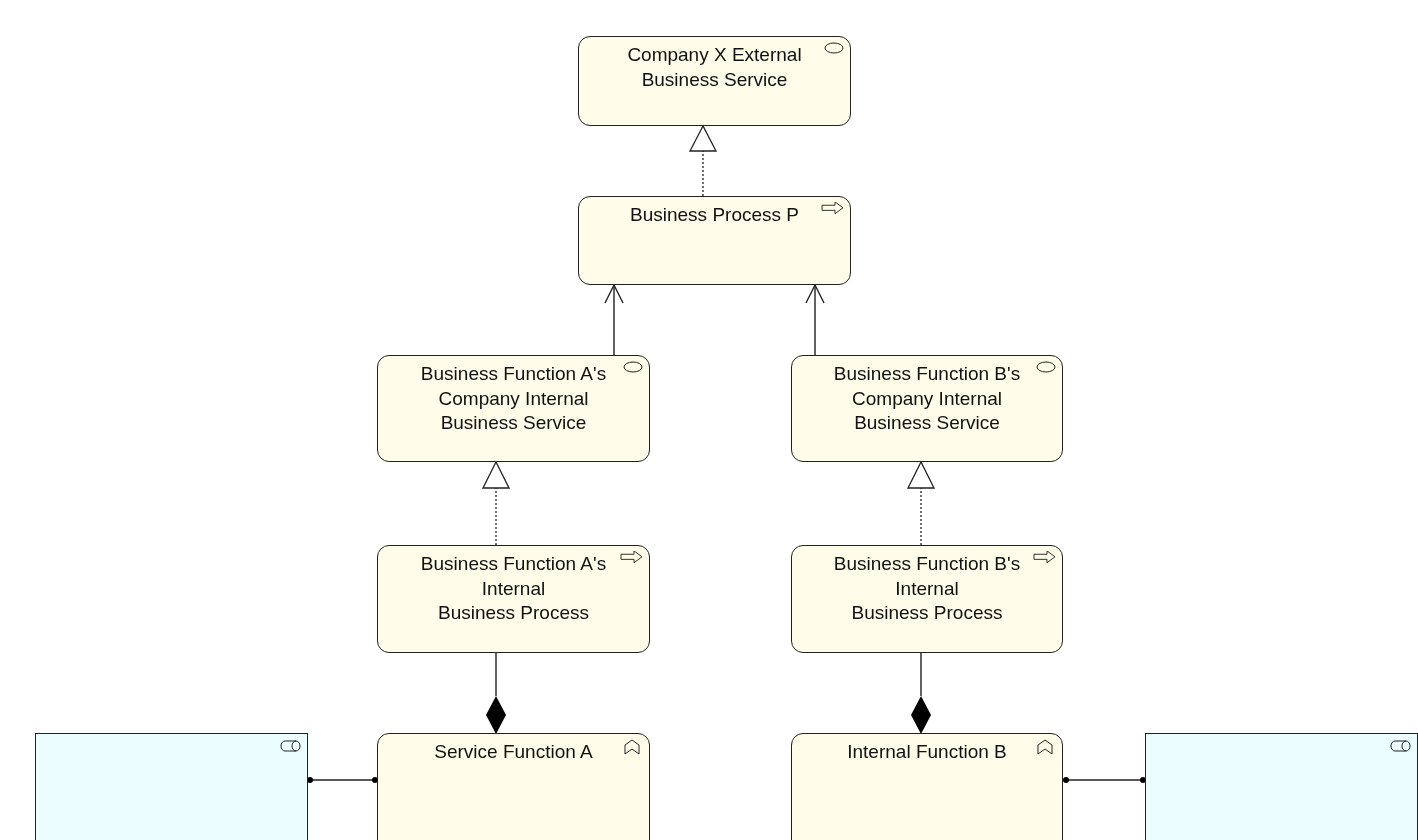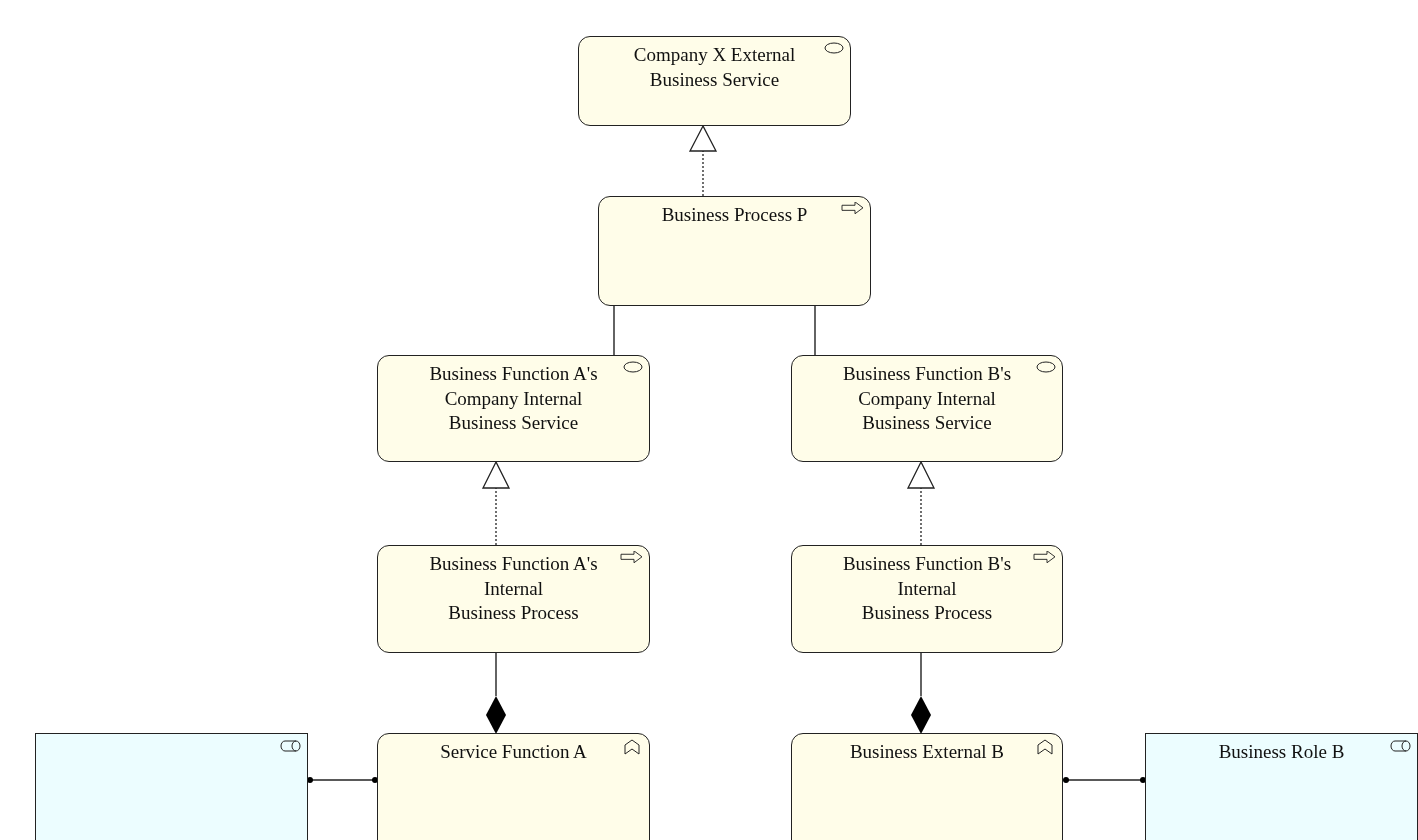--- a/index.html
+++ b/index.html
@@ -1,17 +1,17 @@
 <!DOCTYPE html>
 <html><head>
 <meta charset="utf-8">
 <style>
   html, body { margin: 0; padding: 0; background: #ffffff; }
   body { width: 1418px; height: 840px; position: relative; overflow: hidden; font-family: "Liberation Sans", sans-serif; }
-  #canvas { position: absolute; left: 0; top: 0; width: 1418px; height: 840px; font-family: Liberation Serif, serif; }
+  #canvas { position: absolute; left: 0; top: 0; width: 1418px; height: 840px; }
   .node { position: absolute; box-sizing: border-box; border: 1.3px solid #222; }
   .biz { background: #fffde9; border-radius: 12px; }
   .role { background: #ecfdff; border-radius: 0; }
   .label { position: absolute; left: 0; right: 0; top: 6px; text-align: center; font-size: 19px; line-height: 24.5px; color: #111; white-space: pre-line; padding: 0 28px; }
   .icon { position: absolute; top: 5px; right: 5px; width: 24px; height: 16px; }
   svg#wires { position: absolute; left: 0; top: 0; }
 </style>
 </head>
 <body>
 
@@ -67,21 +67,21 @@
   </svg>
 
   <div class="node biz" style="left:578px;top:36px;width:273px;height:90px;">
     <span class="label">Company X External
 Business Service</span>
     <svg class="icon" viewBox="0 0 24 16">
         <ellipse cx="13" cy="6" rx="9" ry="5" fill="none" stroke="#222" stroke-width="1"></ellipse>
       </svg>
   </div>
 
-  <div class="node biz" style="left:578px;top:196px;width:273px;height:110px;margin-left:20px;">
+  <div class="node biz" style="left:578px;top:196px;width:273px;height:89px;">
     <span class="label">Business Process P</span>
     <svg class="icon" viewBox="0 0 24 16">
         <path d="M1,5 H14 V1 L22,8 L14,15 V11 H1 Z" transform="translate(0,-1) scale(1,0.85)" fill="none" stroke="#222" stroke-width="1"></path>
       </svg>
   </div>
 
   <div class="node biz" style="left:377px;top:355px;width:273px;height:107px;">
     <span class="label">Business Function A's
 Company Internal
 Business Service</span>
@@ -118,35 +118,34 @@
   </div>
 
   <div class="node biz" style="left:377px;top:733px;width:273px;height:120px;">
     <span class="label">Service Function A</span>
     <svg class="icon" viewBox="0 0 24 16">
         <path d="M5,15 V6 L12,1 L19,6 V15 L12,10 Z" fill="none" stroke="#222" stroke-width="1"></path>
       </svg>
   </div>
 
   <div class="node biz" style="left:791px;top:733px;width:272px;height:120px;">
-    <span class="label">Business External B</span>
+    <span class="label">Internal Function B</span>
     <svg class="icon" viewBox="0 0 24 16">
         <path d="M5,15 V6 L12,1 L19,6 V15 L12,10 Z" fill="none" stroke="#222" stroke-width="1"></path>
       </svg>
   </div>
 
   <div class="node role" style="left:35px;top:733px;width:273px;height:120px;">
     <svg class="icon" viewBox="0 0 24 16">
         <path d="M7,2 H18 M7,12 H18" stroke="#222" stroke-width="1" fill="none"></path>
         <path d="M7,2 A4,5 0 0 0 7,12" stroke="#222" stroke-width="1" fill="none"></path>
         <ellipse cx="18" cy="7" rx="4" ry="5" fill="none" stroke="#222" stroke-width="1"></ellipse>
       </svg>
   </div>
 
   <div class="node role" style="left:1145px;top:733px;width:273px;height:120px;">
-    <span class="label">Business Role B</span>
     <svg class="icon" viewBox="0 0 24 16">
         <path d="M7,2 H18 M7,12 H18" stroke="#222" stroke-width="1" fill="none"></path>
         <path d="M7,2 A4,5 0 0 0 7,12" stroke="#222" stroke-width="1" fill="none"></path>
         <ellipse cx="18" cy="7" rx="4" ry="5" fill="none" stroke="#222" stroke-width="1"></ellipse>
       </svg>
   </div>
 </div>
 
 </body></html>

